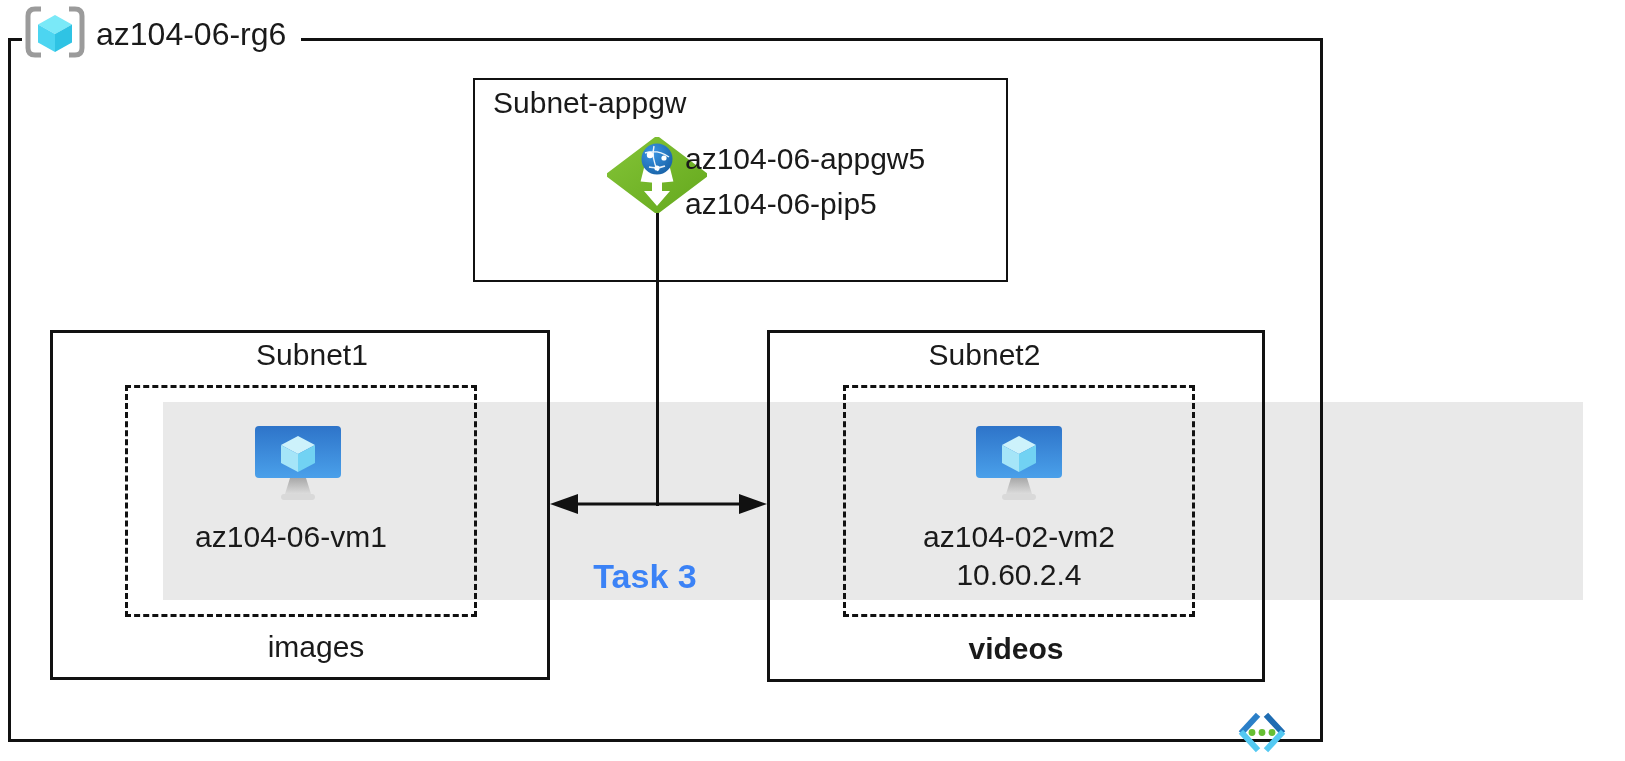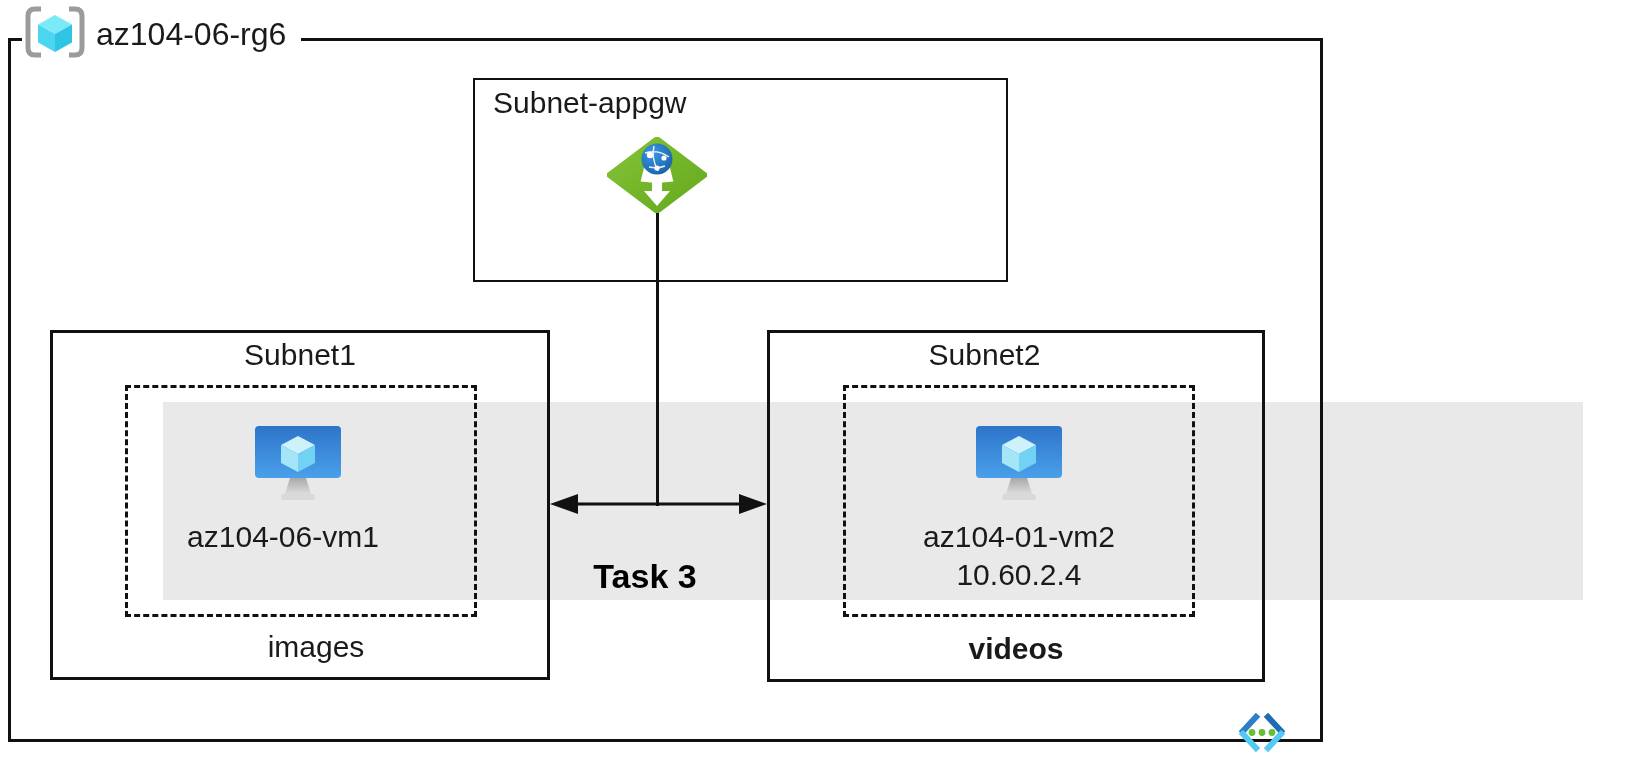--- a/index.html
+++ b/index.html
@@ -10,21 +10,21 @@
   .abs{position:absolute;}
   .band{background:#e9e9e9;}
   .blackline{background:#111;}
   .box{border:3px solid #111;box-sizing:border-box;background:transparent;}
   .box-thin{border:2px solid #111;box-sizing:border-box;background:transparent;}
   .dashedbox{border:3px dashed #111;box-sizing:border-box;background:transparent;}
   .lbl{font-size:30px;white-space:nowrap;}
   .center{text-align:center;}
   .rg-label{font-size:32px;}
   .backend-label{font-size:33px;}
-  .task-label{font-size:34px;font-weight:bold;color:#000000;}
+  .task-label{font-size:34px;font-weight:bold;color:#3b82f6;}
   .vm-text{font-size:30px;line-height:38px;}
   .appgw-text{font-size:30px;line-height:45px;}
   svg{display:block;}
 </style>
 </head>
 <body>
 
 <div id="stage">
 
   <div class="abs band" style="left:163px;top:402px;width:1420px;height:198px;"></div>
@@ -41,21 +41,21 @@
       <polygon points="14,18.5 31,28 31,46 14,36.5" fill="#4cd5f1"></polygon>
       <polygon points="48,18.5 31,28 31,46 48,36.5" fill="#2fc3e4"></polygon>
     </svg>
   </div>
   <div class="abs rg-label" style="left:96px;top:16px;">az104-06-rg6</div>
 
   <div class="abs box-thin" style="left:473px;top:78px;width:535px;height:204px;"></div>
   <div class="abs lbl" style="left:493px;top:86px;">Subnet-appgw</div>
 
   <div class="abs box" style="left:50px;top:330px;width:500px;height:350px;"></div>
-  <div class="abs lbl center" style="left:50px;top:338px;width:500px;">Subnet1</div>
+  <div class="abs lbl center" style="left:62px;top:338px;width:500px;">Subnet1</div>
   <div class="abs dashedbox" style="left:125px;top:385px;width:352px;height:232px;"></div>
 
   <div class="abs box" style="left:767px;top:330px;width:498px;height:352px;"></div>
   <div class="abs lbl center" style="left:767px;top:338px;width:435px;">Subnet2</div>
   <div class="abs dashedbox" style="left:843px;top:385px;width:352px;height:232px;"></div>
 
   <div class="abs" style="left:253px;top:424px;width:90px;height:78px;">
     <svg width="90" height="78" viewBox="0 0 90 78">
       <defs>
         <linearGradient id="scr1" x1="0" y1="0" x2="0" y2="1">
@@ -68,21 +68,21 @@
         </linearGradient>
       </defs>
       <rect x="2" y="2" width="86" height="52" rx="4" fill="url(#scr1)"></rect>
       <polygon points="45,12 62,21 45,30 28,21" fill="#cdf2fb"></polygon>
       <polygon points="28,21 45,30 45,48 28,39" fill="#a5e5f8"></polygon>
       <polygon points="62,21 45,30 45,48 62,39" fill="#71d2f3"></polygon>
       <polygon points="37,54 53,54 58,70 32,70" fill="url(#std1)"></polygon>
       <rect x="28" y="70" width="34" height="6" rx="3" fill="#d9d9d9"></rect>
     </svg>
   </div>
-  <div class="abs vm-text center" style="left:158px;top:518px;width:250px;">
+  <div class="abs vm-text center" style="left:166px;top:518px;width:250px;">
     <div>az104-06-vm1</div>
   </div>
   <div class="abs lbl center" style="left:50px;top:630px;width:500px;padding-left:16px;">images</div>
 
   <div class="abs" style="left:974px;top:424px;width:90px;height:78px;">
     <svg width="90" height="78" viewBox="0 0 90 78">
       <defs>
         <linearGradient id="scr2" x1="0" y1="0" x2="0" y2="1">
           <stop offset="0" stop-color="#2e74c9"></stop>
             <stop offset="1" stop-color="#4aa0ea"></stop>
@@ -94,21 +94,21 @@
       </defs>
       <rect x="2" y="2" width="86" height="52" rx="4" fill="url(#scr2)"></rect>
       <polygon points="45,12 62,21 45,30 28,21" fill="#cdf2fb"></polygon>
       <polygon points="28,21 45,30 45,48 28,39" fill="#a5e5f8"></polygon>
       <polygon points="62,21 45,30 45,48 62,39" fill="#71d2f3"></polygon>
       <polygon points="37,54 53,54 58,70 32,70" fill="url(#std2)"></polygon>
       <rect x="28" y="70" width="34" height="6" rx="3" fill="#d9d9d9"></rect>
     </svg>
   </div>
   <div class="abs vm-text center" style="left:894px;top:518px;width:250px;">
-    <div>az104-01-vm2</div>
+    <div>az104-02-vm2</div>
     <div>10.60.2.4</div>
   </div>
   <div class="abs lbl center" style="left:767px;top:632px;width:498px;font-weight:bold;">videos</div>
 
   <div class="abs blackline" style="left:656px;top:211px;width:3px;height:295px;"></div>
   <div class="abs" style="left:548px;top:489px;width:221px;height:30px;">
     <svg width="221" height="30" viewBox="0 0 221 30">
       <line x1="24" y1="15" x2="197" y2="15" stroke="#111" stroke-width="3"></line>
       <polygon points="2,15 30,5 30,25" fill="#111"></polygon>
       <polygon points="219,15 191,5 191,25" fill="#111"></polygon>
@@ -138,20 +138,24 @@
       <g transform="translate(50,36)">
         <path d="M-5,0 h10 v18 h8 l-13,15 -13,-15 h8 z" fill="#fff"></path>
       </g>
       <circle cx="50" cy="22" r="15.5" fill="url(#glb)"></circle>
       <path d="M38,16 q12,-4 24,4 M42,30 q8,2 16,-1 M47,9 q-3,12 4,25" fill="none" stroke="#ffffff" stroke-width="1.4" opacity="0.9"></path>
       <circle cx="43" cy="18" r="3.2" fill="#fff"></circle>
       <circle cx="57" cy="21" r="2.6" fill="#fff"></circle>
       <circle cx="50" cy="31" r="2.6" fill="#fff"></circle>
     </svg>
   </div>
+  <div class="abs appgw-text" style="left:685px;top:136px;">
+    <div>az104-06-appgw5</div>
+    <div>az104-06-pip5</div>
+  </div>
 
   <div class="abs" style="left:1236px;top:711px;width:52px;height:44px;">
     <svg width="52" height="44" viewBox="0 0 52 44">
       <line x1="20" y1="6" x2="7" y2="20" stroke="#2b7fc8" stroke-width="6" stroke-linecap="square"></line>
       <line x1="7" y1="23" x2="20" y2="37" stroke="#54c9f2" stroke-width="6" stroke-linecap="square"></line>
       <line x1="32" y1="6" x2="45" y2="20" stroke="#1e6cb2" stroke-width="6" stroke-linecap="square"></line>
       <line x1="45" y1="23" x2="32" y2="37" stroke="#54c9f2" stroke-width="6" stroke-linecap="square"></line>
       <circle cx="16" cy="21.5" r="3.4" fill="#67bf34"></circle>
       <circle cx="26" cy="21.5" r="3.4" fill="#67bf34"></circle>
       <circle cx="36" cy="21.5" r="3.4" fill="#67bf34"></circle>

